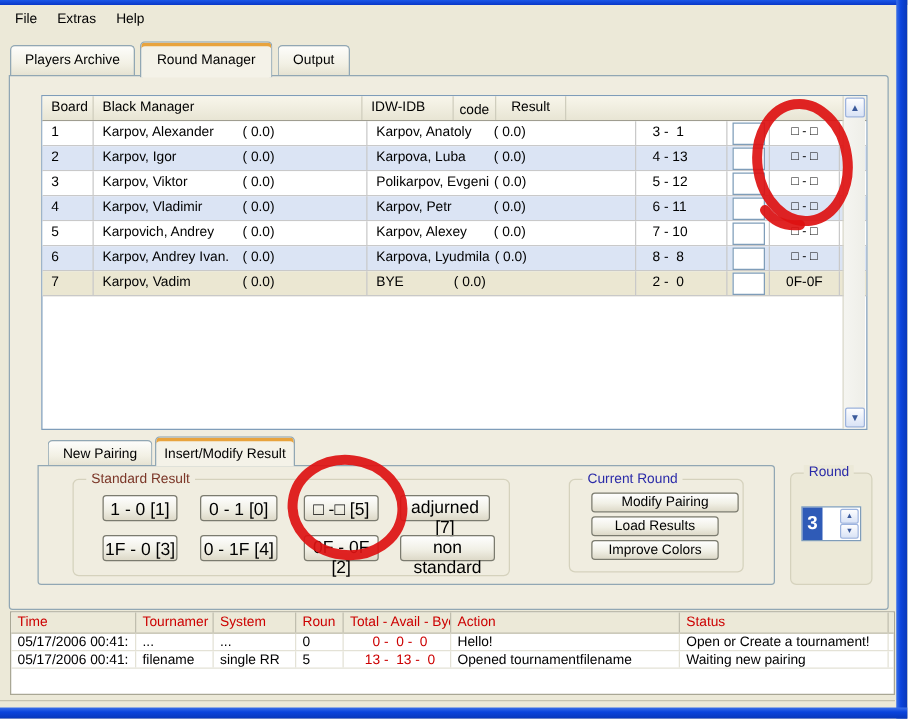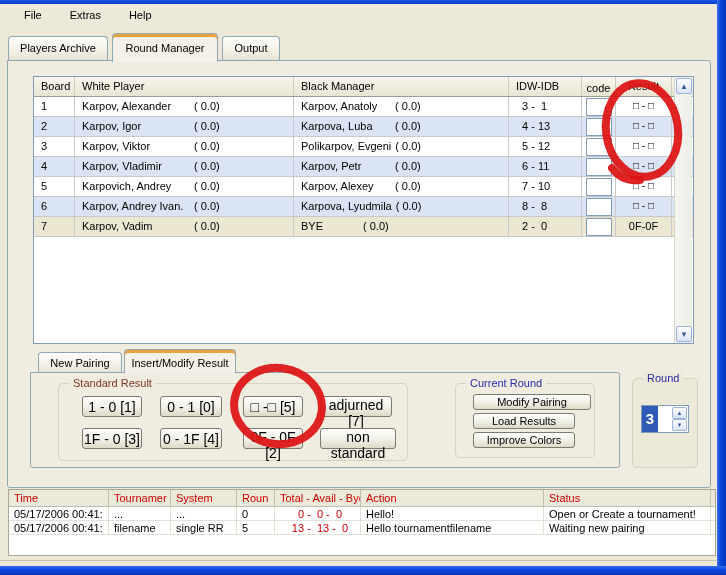--- a/index.html
+++ b/index.html
@@ -8,21 +8,21 @@
 
   .abs { position:absolute; }
 
   
   .titlebar-sliver { left:0; top:0; width:726px; height:4px; background:linear-gradient(#1a57e8,#0937c8); }
   .border-right { right:0; top:0; width:9px; height:575px; background:linear-gradient(90deg,#3a6fe8,#0a44dd 40%,#0837b8); }
   .border-bottom { left:0; bottom:0; width:726px; height:9px; background:linear-gradient(#3a6fe8,#0a44dd 40%,#0837b8); }
 
   
   .menubar { left:0; top:4px; width:716px; height:22px; display:flex; align-items:center; padding-left:4px; }
-  .menu-item { padding:3px 8px; cursor:default;margin-left:12px; }
+  .menu-item { padding:3px 8px; cursor:default; }
 
   
   .tab { position:absolute; border:1px solid #91a7b4; border-bottom:none; border-radius:4px 4px 0 0; background:linear-gradient(#fdfdfb,#f2f0e4 60%,#e4e1d0); text-align:center; padding-top:5px; height:25px; }
   .tab.active { background:#f4f2e8; border-color:#91a7b4; box-shadow:inset 0 3px 0 #e8a33d; height:29px; z-index:3; }
   .tabpanel { left:7px; top:60px; width:704px; height:428px; border:1px solid #91a7b4; background:#f0ede0; border-radius:0 3px 3px 3px; }
 
   
   .grid { left:33px; top:76px; width:661px; height:268px; border:1px solid #7f9db9; background:#fff; }
   .grid-header { display:flex; height:20px; background:linear-gradient(#f8f6eb,#e8e5d4); border-bottom:1px solid #9f9d90; }
   .gh-cell { border-right:1px solid #cfcdbd; padding:3px 0 0 7px; overflow:hidden; white-space:nowrap; }
@@ -91,21 +91,20 @@
 
 <div class="tab" style="left:8px; top:36px; width:100px;">Players Archive</div>
 <div class="tab active" style="left:112px; top:33px; width:106px; padding-top:8px;">Round Manager</div>
 <div class="tab" style="left:222px; top:36px; width:58px;">Output</div>
 
 <div class="abs tabpanel"></div>
 
 <div class="abs grid">
   <div class="grid-header">
     <div class="gh-cell c-board">Board</div>
-    <div class="gh-cell c-white">White Player</div>
     <div class="gh-cell c-black">Black Manager</div>
     <div class="gh-cell c-idw" style="padding-left:7px;">IDW-IDB</div>
     <div class="gh-cell c-code" style="padding-top:3px;">code</div>
     <div class="gh-cell c-result" style="padding-top:3px; font-size:11px;">Result</div>
   </div>
 
   <div class="grid-row">
     <div class="g-cell c-board">1</div>
     <div class="g-cell c-white"><span class="name-w">Karpov, Alexander</span><span>( 0.0)</span></div>
     <div class="g-cell c-black"><span class="name-b">Karpov, Anatoly</span><span>( 0.0)</span></div>
@@ -226,21 +225,21 @@
     <div class="l-cell l-total">0 -  0 -  0</div>
     <div class="l-cell l-action">Hello!</div>
     <div class="l-cell l-status">Open or Create a tournament!</div>
   </div>
   <div class="log-row">
     <div class="l-cell l-time">05/17/2006 00:41:</div>
     <div class="l-cell l-tour">filename</div>
     <div class="l-cell l-sys">single RR</div>
     <div class="l-cell l-round">5</div>
     <div class="l-cell l-total">13 -  13 -  0</div>
-    <div class="l-cell l-action">Hello tournamentfilename</div>
+    <div class="l-cell l-action">Opened tournamentfilename</div>
     <div class="l-cell l-status">Waiting new pairing</div>
   </div>
 </div>
 
 <div class="abs status-line"></div>
 <div class="abs border-right"></div>
 <div class="abs border-bottom"></div>
 
 <svg class="abs annotation-layer" width="726" height="575" viewBox="0 0 726 575">
   <ellipse cx="642" cy="130" rx="36" ry="47" fill="none" stroke="#dd1111" stroke-width="8" transform="rotate(-8 642 130)" opacity="0.92"></ellipse>

